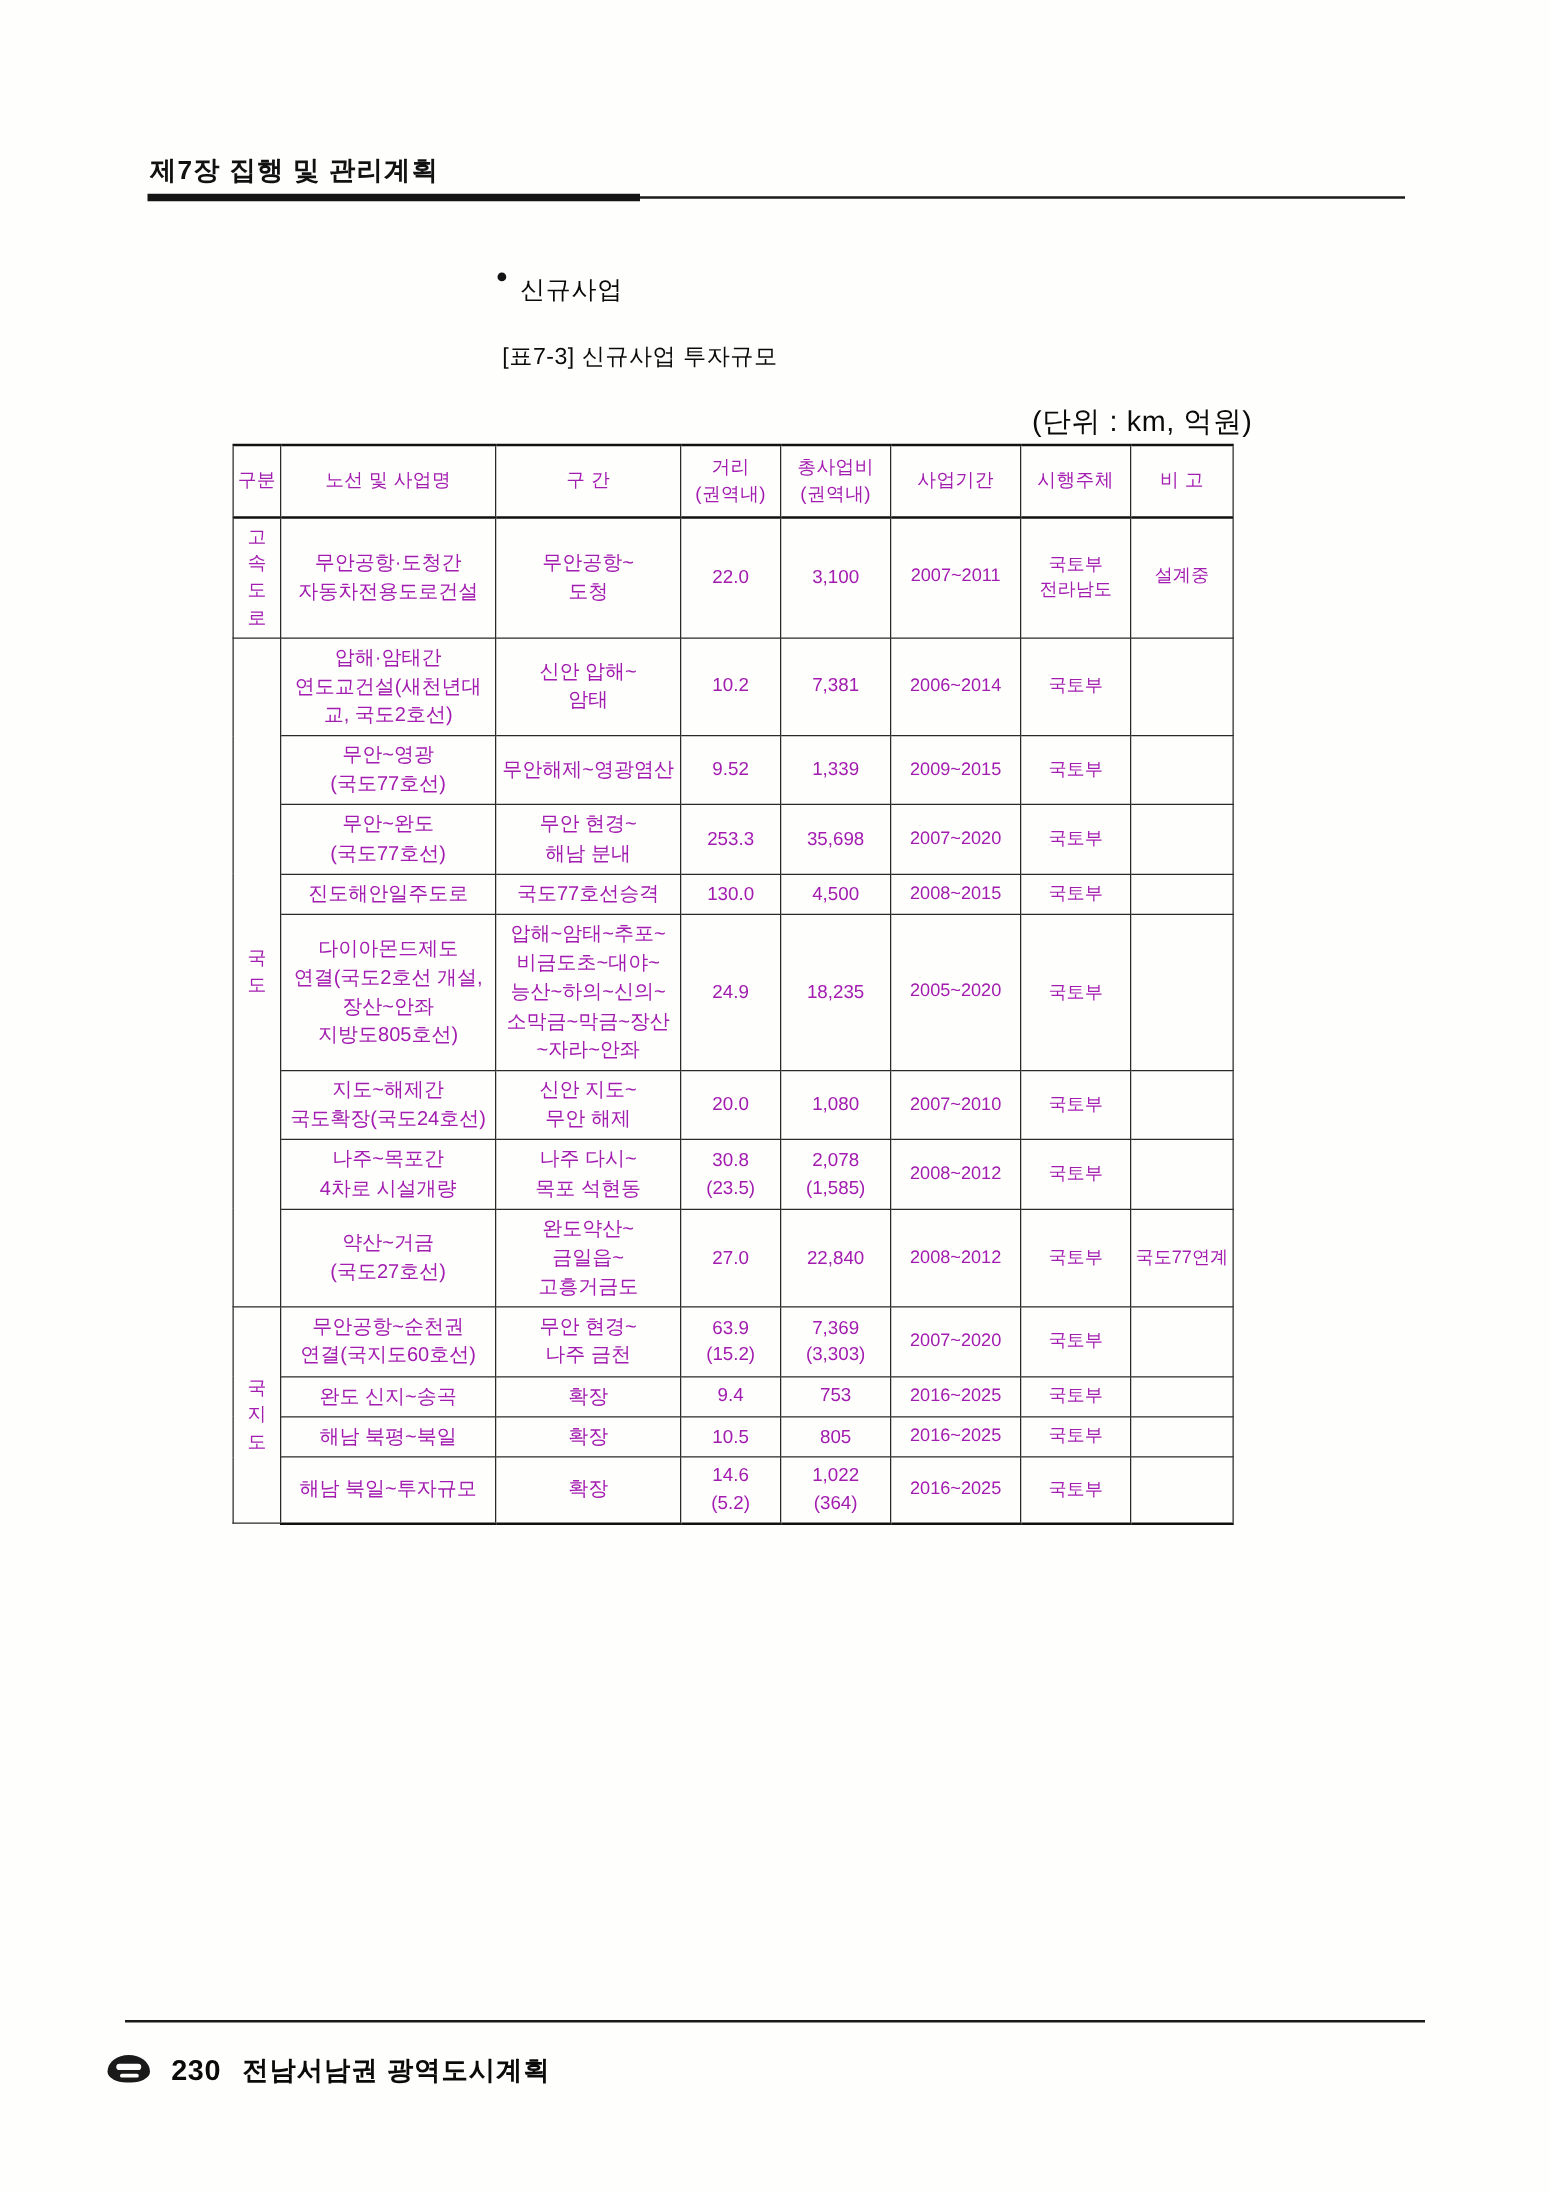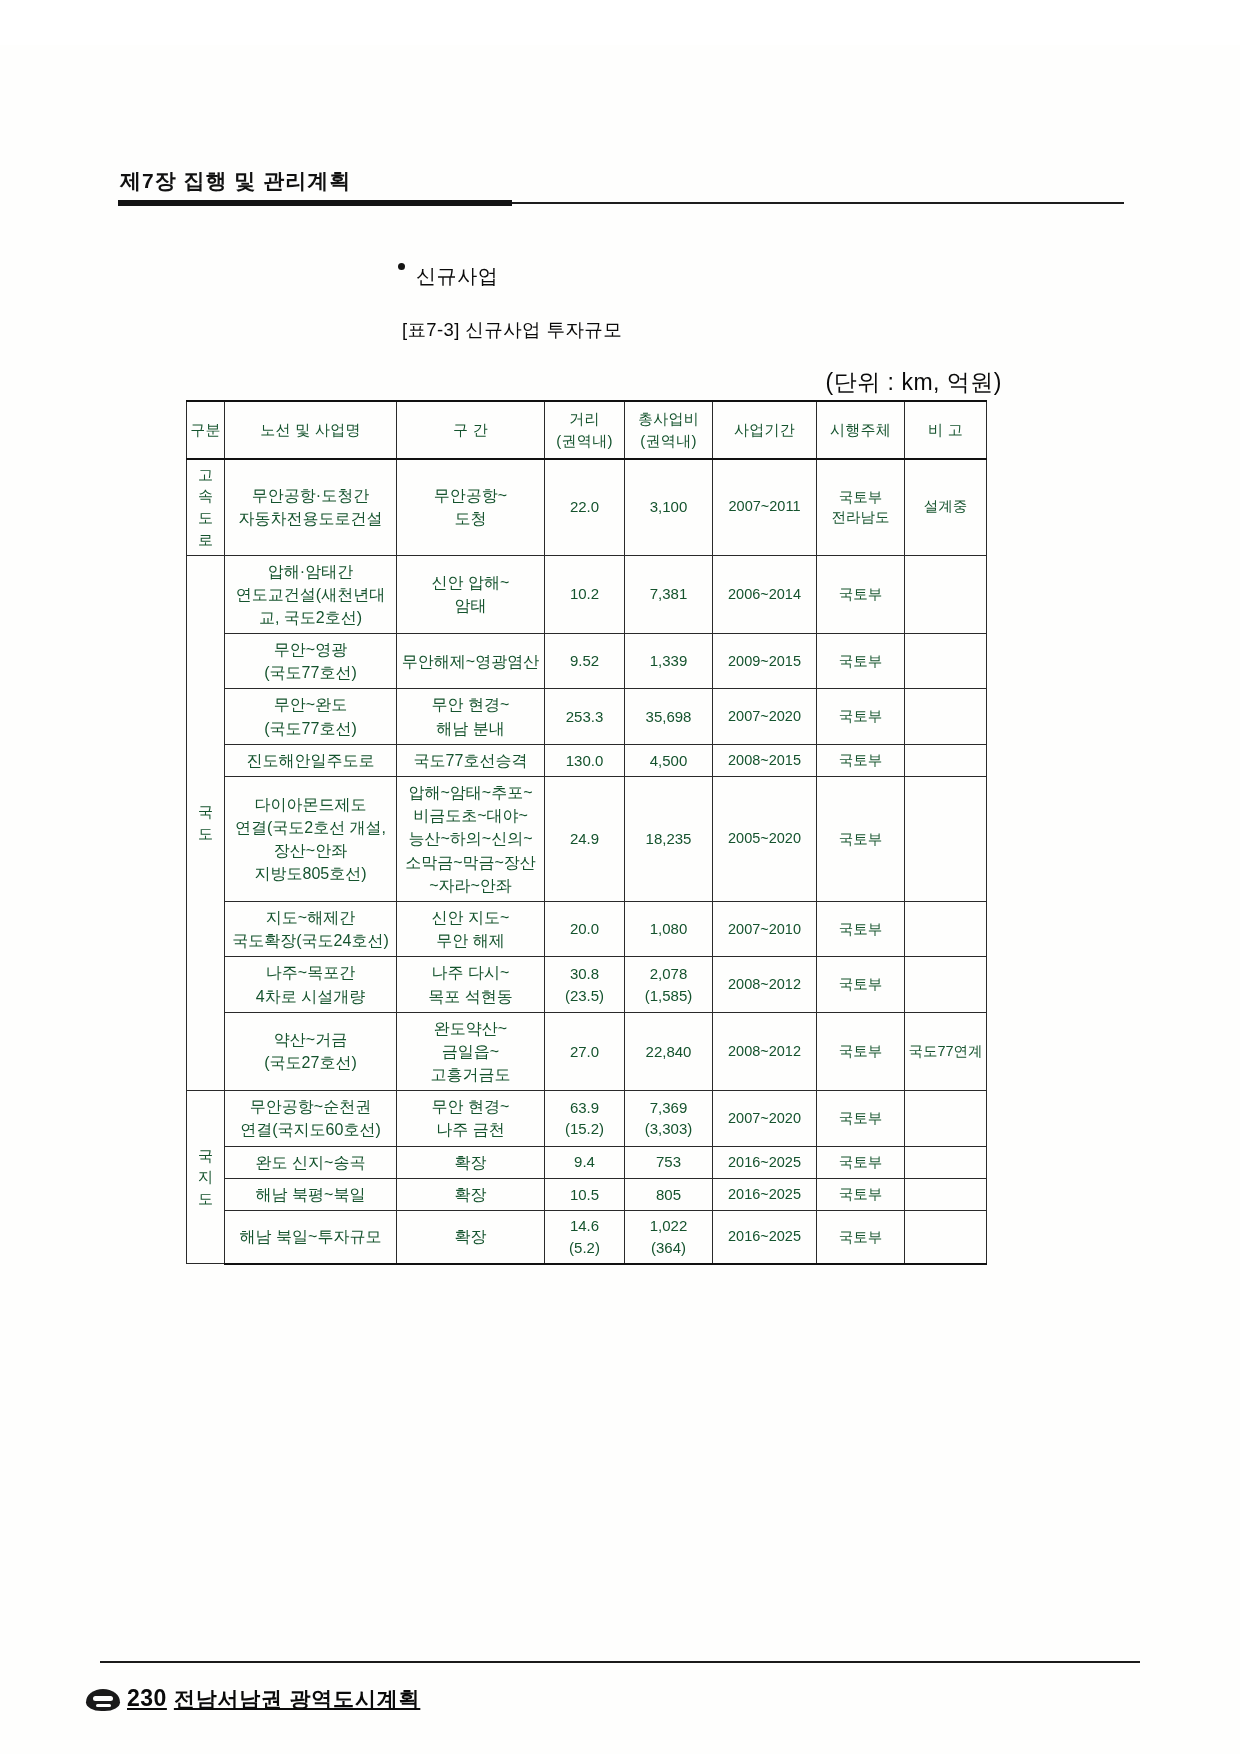--- a/index.html
+++ b/index.html
@@ -14,21 +14,20 @@
     position: relative;
     font-family: "Liberation Sans", "DejaVu Sans", sans-serif;
     color: #0a0a0a;
     overflow: hidden;
   }
 
   .page {
     position: absolute;
     inset: 0;
     background: #fefefd;
-    margin-top: 45px;
   }
 
   
   .chapter-head {
     position: absolute;
     left: 118px;
     top: 122px;
     width: 1006px;
   }
   .chapter-head .ch-title {
@@ -103,21 +102,21 @@
     position: absolute;
     left: 186px;
     top: 355px;
     width: 800px;
   }
   table.invest {
     border-collapse: collapse;
     width: 800px;
     table-layout: fixed;
     font-size: 14px;
-    color: #14532d;
+    color: #a21caf;
   }
   table.invest col.c-gubun   { width: 38px; }
   table.invest col.c-name    { width: 172px; }
   table.invest col.c-section { width: 148px; }
   table.invest col.c-dist    { width: 80px; }
   table.invest col.c-cost    { width: 88px; }
   table.invest col.c-period  { width: 104px; }
   table.invest col.c-agency  { width: 88px; }
   table.invest col.c-note    { width: 82px; }
 
@@ -179,23 +178,22 @@
     top: 1616px;
     width: 1040px;
     height: 2.4px;
     background: #1b1b1b;
   }
   .page-footer {
     position: absolute;
     left: 86px;
     top: 1640px;
     display: flex;
-    align-items: flex-start;
-    gap: 7px;
-    text-decoration: underline;
+    align-items: flex-end;
+    gap: 17px;
   }
   .footer-mark {
     width: 34px;
     height: 30px;
     position: relative;
   }
   .footer-mark .blob {
     position: absolute;
     left: 0; top: 4px;
     width: 34px; height: 22px;

